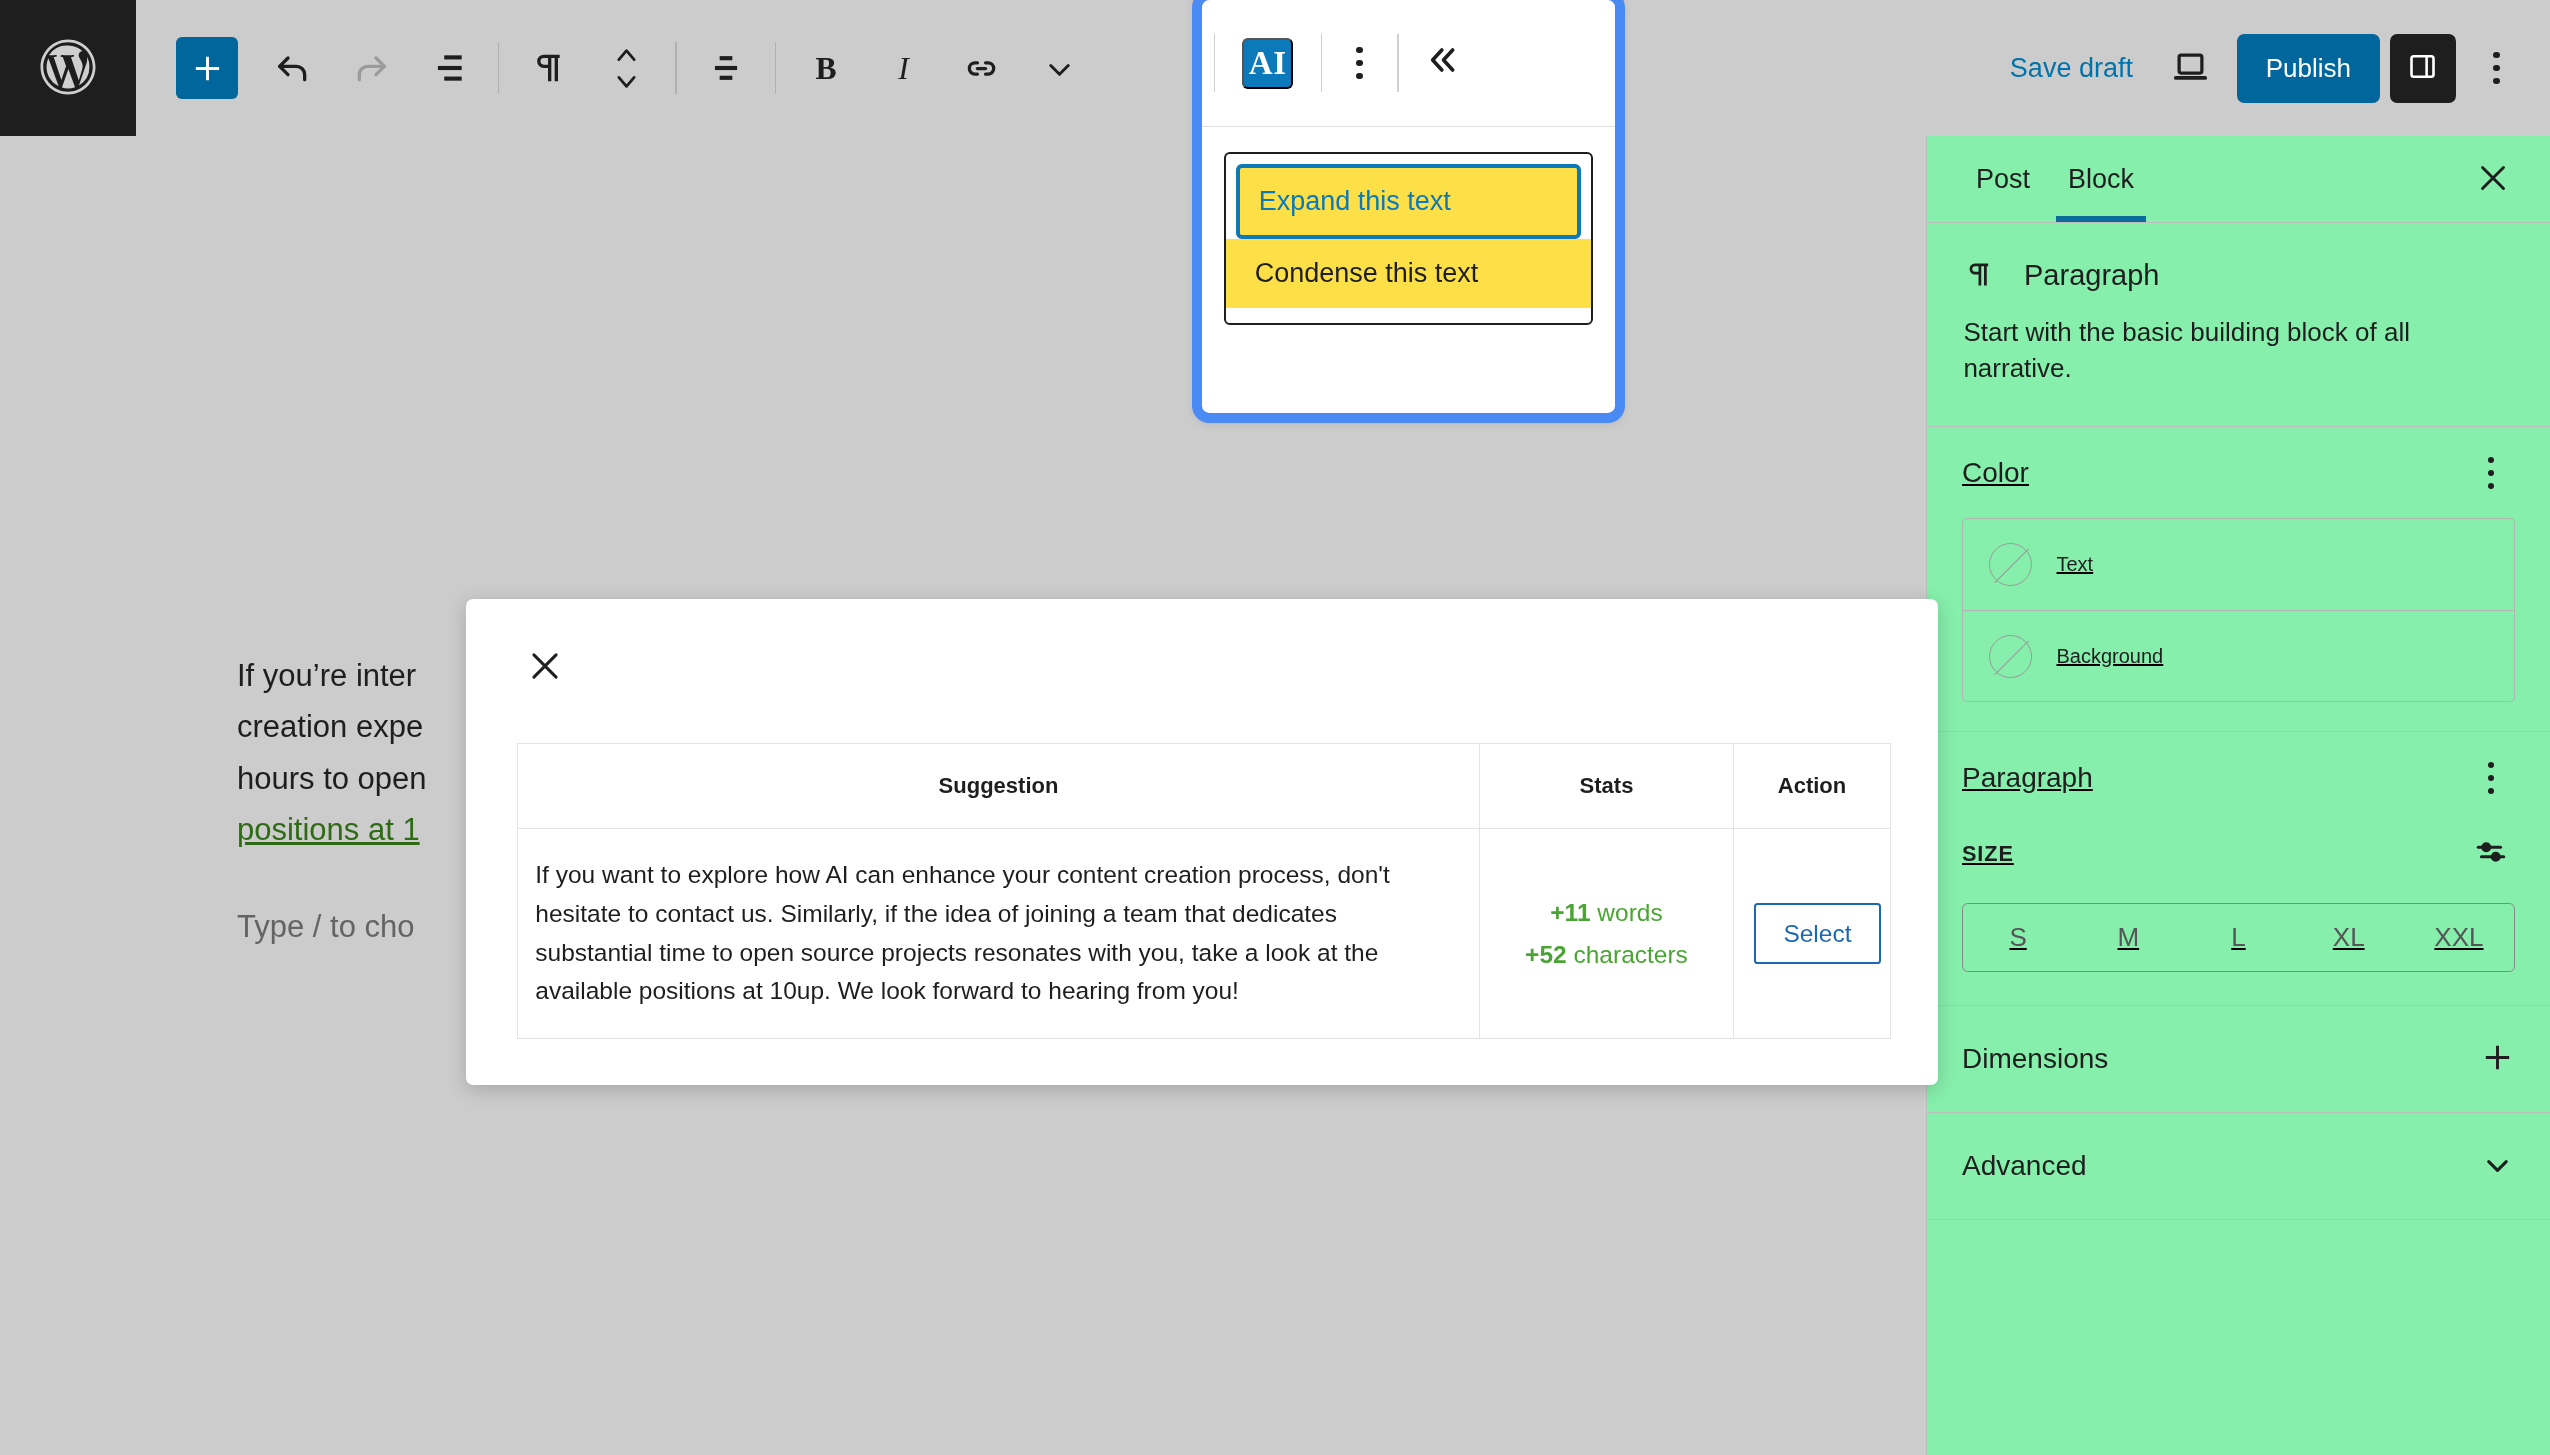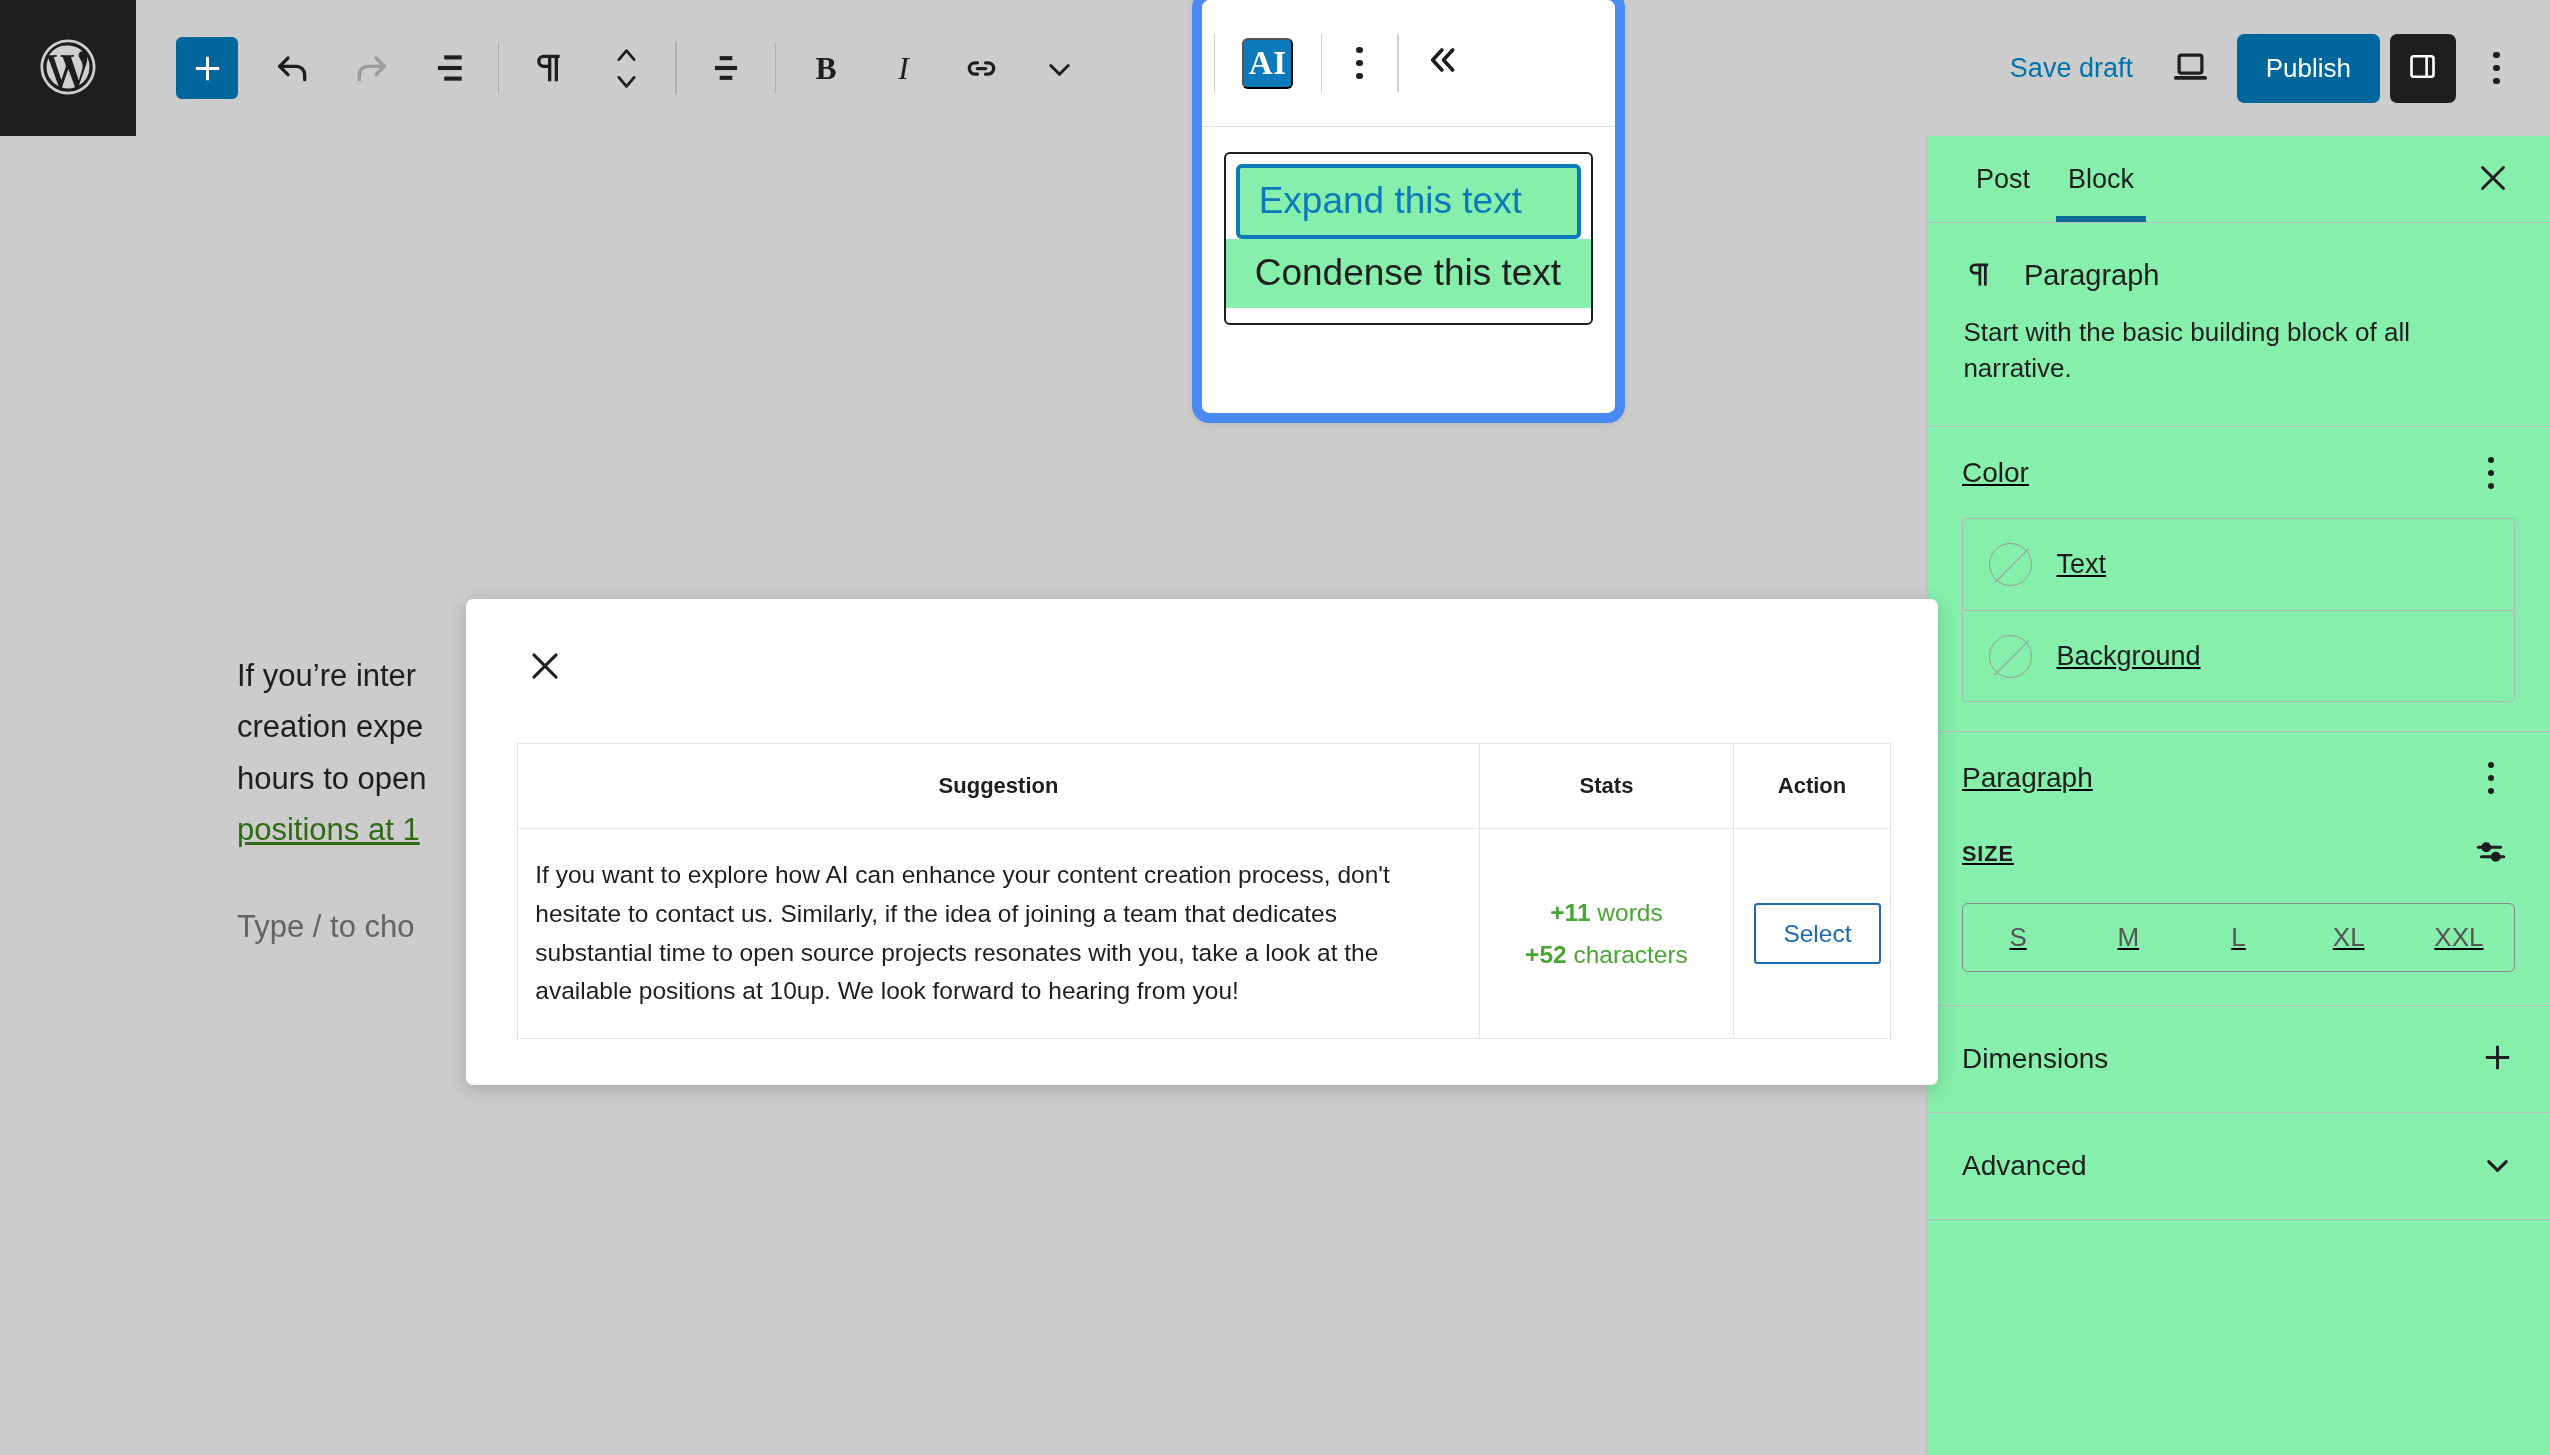--- a/index.html
+++ b/index.html
@@ -119,22 +119,22 @@
   }
   .ai-menu {
     margin: 24.5px 21.7px 0 21.7px;
     border: 2.2px solid #1e1e1e;
     border-radius: 5.8px;
     padding: 10px 0 17.3px 0;
     height: 173px;
   }
   .ai-opt {
     height: 69px; display: flex; align-items: center;
-    font-size: 37px; padding-left: 29px; cursor: pointer;
-    color: #1e1e1e; background: #86efac; border: none; width: 100%;
+    font-size: 27px; padding-left: 29px; cursor: pointer;
+    color: #1e1e1e; background: #fde047; border: none; width: 100%;
     text-align: left;
   }
   .ai-opt.selected {
     border: 4.3px solid #0b79ba; border-radius: 5.8px;
     color: #0b79ba; margin: 0 10px; width: calc(100% - 20px);
     height: 75px; padding-left: 19px;
   }
 
   
   .doc {
@@ -242,21 +242,21 @@
   }
   .color-row + .color-row { border-top: 1.4px solid #b4b4b4; }
   .color-swatch {
     width: 43px; height: 43px; border-radius: 50%;
     border: 1.4px solid #9a9a9a; position: relative; flex: 0 0 auto;
   }
   .color-swatch::after {
     content: ""; position: absolute; left: 50%; top: -2.2px; width: 1.4px; height: 48px;
     background: #9a9a9a; transform: rotate(45deg); transform-origin: center;
   }
-  .color-label { font-size: 27px; color: #1e1e1e; }
+  .color-label { font-size: 20px; color: #1e1e1e; }
 
   .size-label { font-size: 21.7px; font-weight: 700; letter-spacing: 0.9px; color: #1e1e1e; }
   .size-row { display: flex; align-items: center; justify-content: space-between; margin-top: 1.4px; height: 58px; }
   .seg {
     display: flex; border: 1.4px solid #878787; border-radius: 5.8px;
     height: 69px; margin: 20px 0 33px 0; overflow: hidden;
   }
   .seg button {
     flex: 1; background: transparent; border: none; cursor: pointer;
     font-size: 26px; color: #555; display: flex; align-items: center; justify-content: center;

